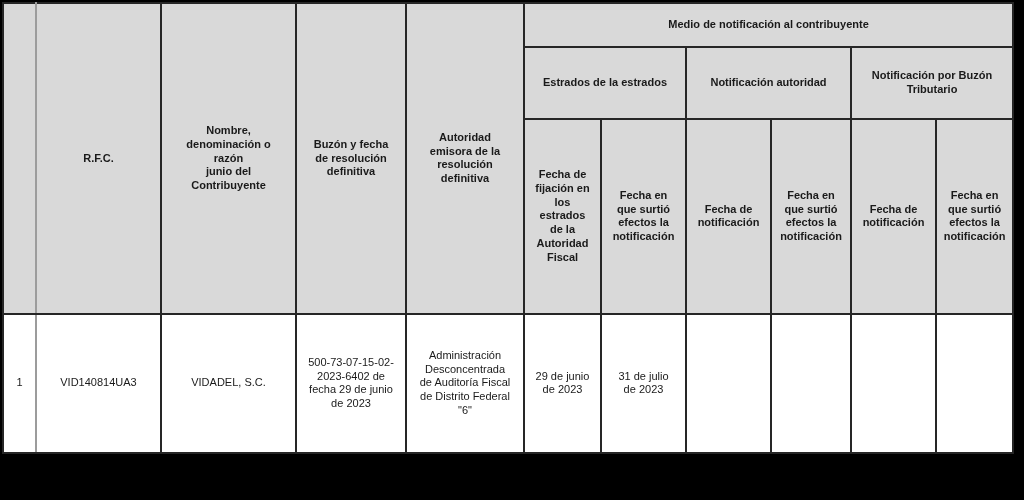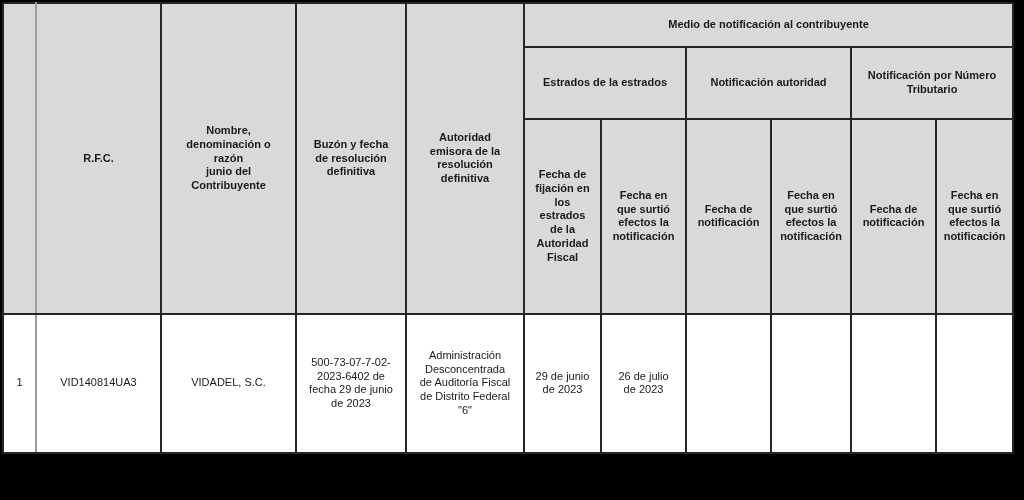--- a/index.html
+++ b/index.html
@@ -85,21 +85,21 @@
     <th rowspan="3">Autoridad
 emisora de la
 resolución
 definitiva</th>
     <th colspan="6">Medio de notificación al contribuyente</th>
   </tr>
 
   <tr class="row-medium">
     <th colspan="2">Estrados de la estrados</th>
     <th colspan="2">Notificación autoridad</th>
-    <th colspan="2">Notificación por Número
+    <th colspan="2">Notificación por Buzón
 Tributario</th>
   </tr>
 
   <tr class="row-sub">
     <th>Fecha de
 fijación en
 los
 estrados
 de la
 Autoridad
@@ -119,32 +119,32 @@
     <th>Fecha en
 que surtió
 efectos la
 notificación</th>
   </tr>
 
   <tr class="row-data">
     <td class="col-num-border">1</td>
     <td>VID140814UA3</td>
     <td>VIDADEL, S.C.</td>
-    <td>500-73-07-7-02-
+    <td>500-73-07-15-02-
 2023-6402 de
 fecha 29 de junio
 de 2023</td>
     <td>Administración
 Desconcentrada
 de Auditoría Fiscal
 de Distrito Federal
 "6"</td>
     <td>29 de junio
 de 2023</td>
-    <td>26 de julio
+    <td>31 de julio
 de 2023</td>
     <td></td>
     <td></td>
     <td></td>
     <td></td>
   </tr>
 </tbody>
   </table>
 
 </body></html>

